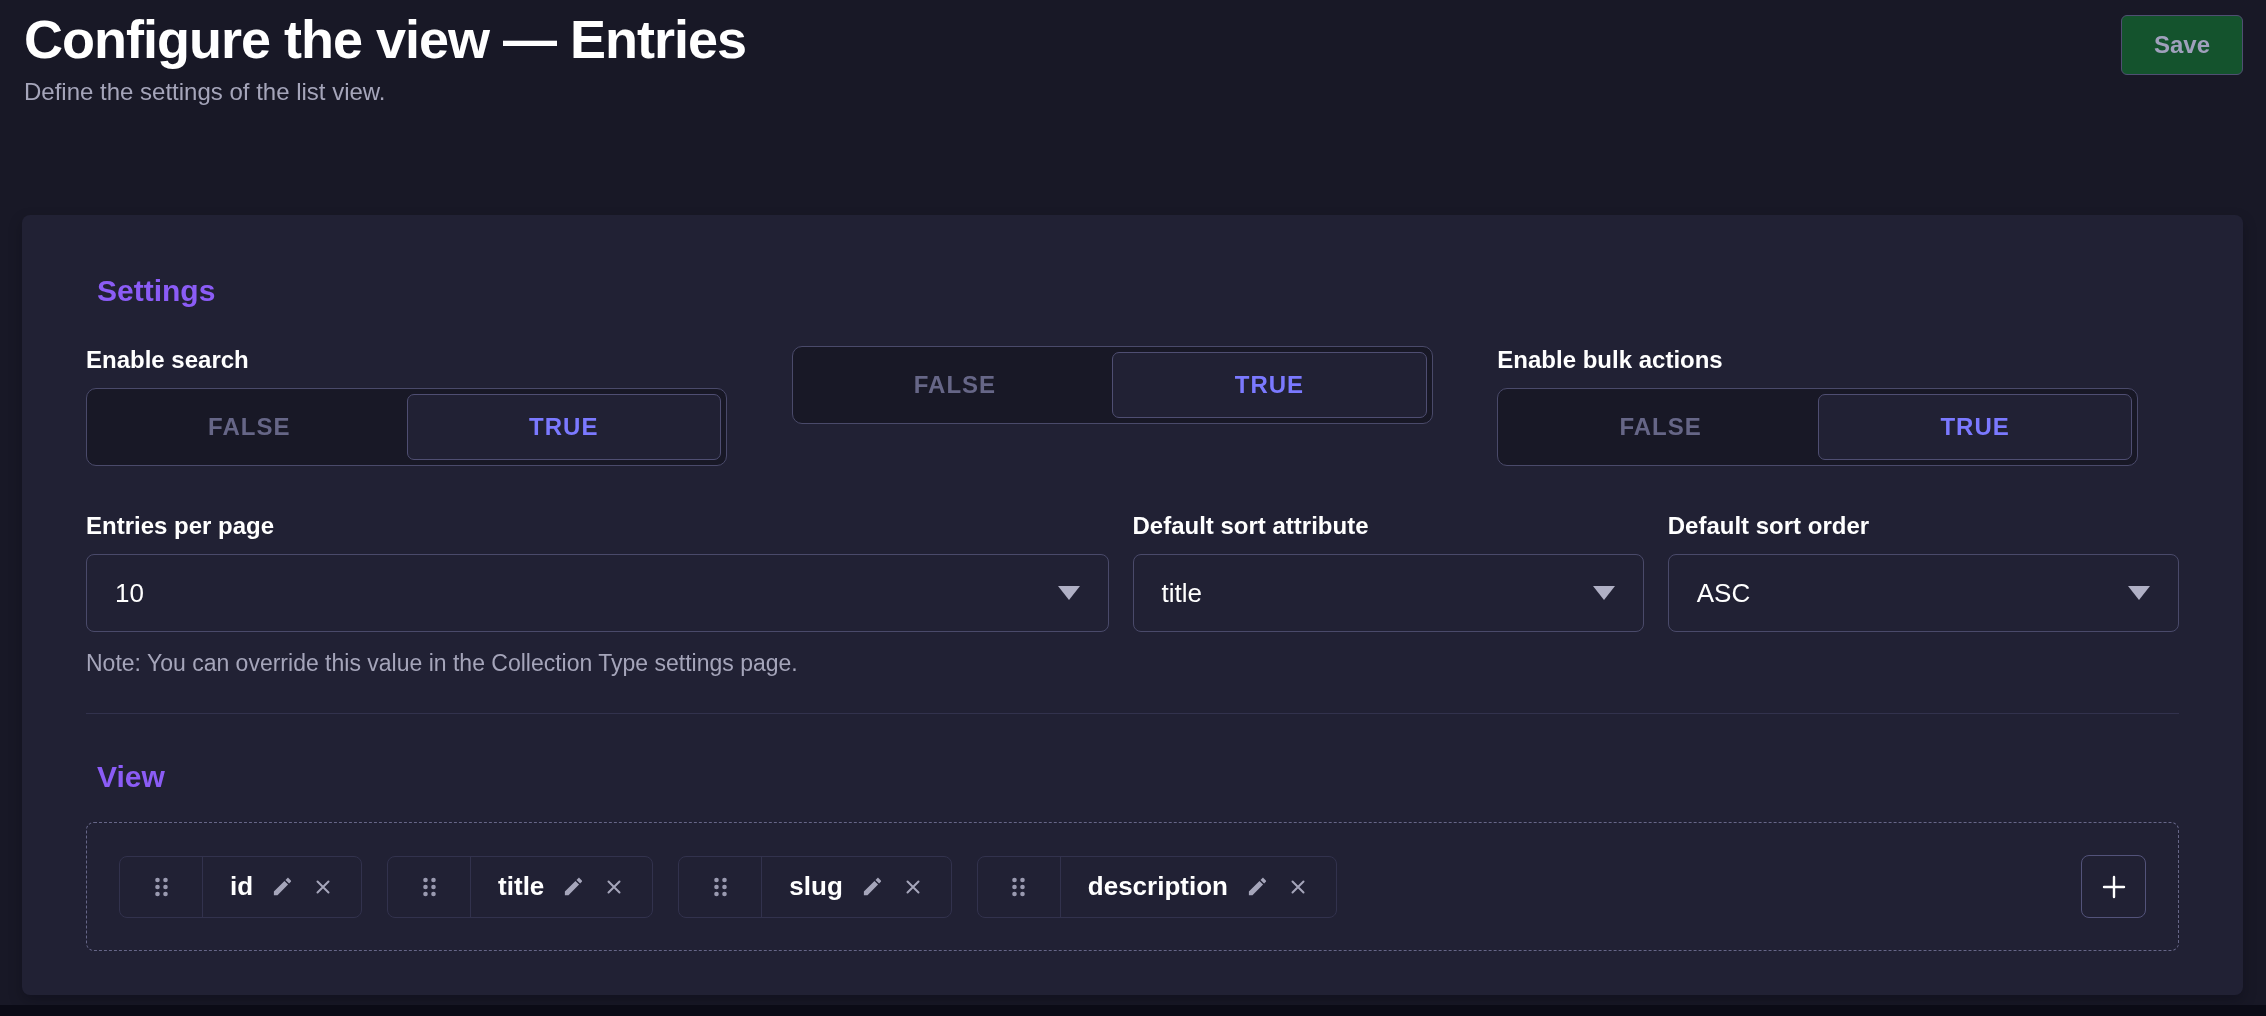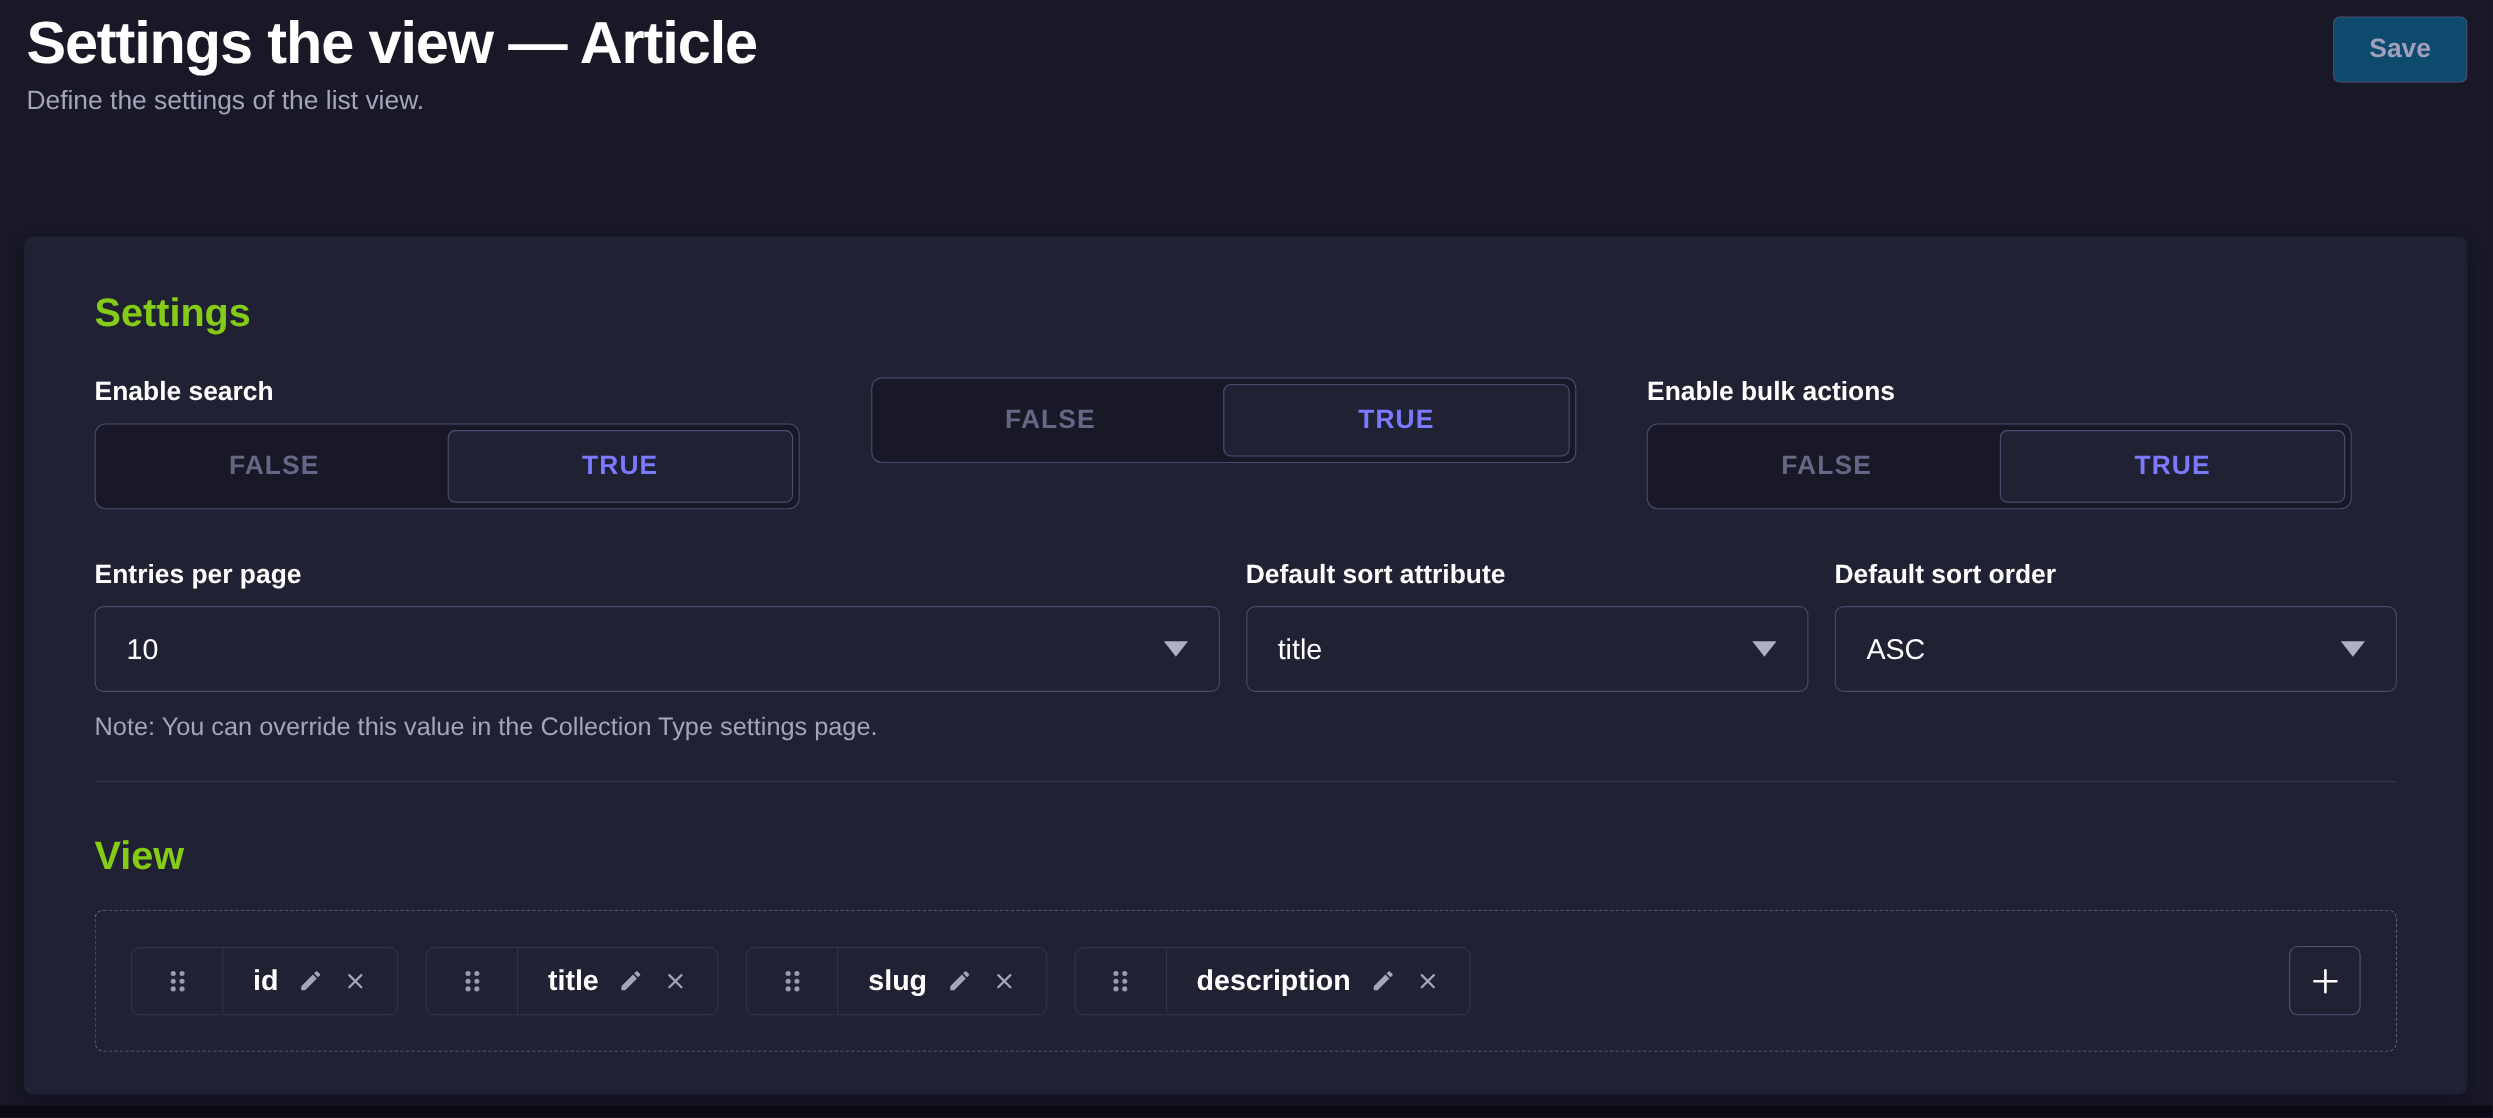--- a/index.html
+++ b/index.html
@@ -15,35 +15,35 @@
   
   .header { position:absolute; left:24px; top:8px; right:23px; }
   .page-title {
     margin:0; font-size:54px; font-weight:bold; letter-spacing:-1px;
     color:#ffffff; line-height:1.15;
   }
   .page-subtitle { margin-top:8px; font-size:24px; color:#a5a5ba; }
   .save-btn {
     position:absolute; top:7px; right:0;
     height:60px; padding:0 32px;
-    background:#0c4a6e; border:1px solid #4f4f72; border-radius:6px;
+    background:#14532d; border:1px solid #4f4f72; border-radius:6px;
     color:#a0a0bc; font-size:24px; font-weight:600;
     font-family:"Liberation Sans", sans-serif;
     display:flex; align-items:center; cursor:pointer;
   }
 
   
   .card {
     position:absolute; left:22px; top:215px;
     width:2221px; height:780px;
     background:#212134; border-radius:8px;
     padding:48px 64px;
     box-shadow:0 6px 14px rgba(3,3,10,0.25);
   }
-  .section-heading { margin:0; font-size:36px; font-weight:600; color:#84cc16; }
+  .section-heading { margin:11px; font-size:30px; font-weight:600; color:#8b5cf6; }
 
   .field-label { display:block; font-size:24px; font-weight:600; color:#ffffff; margin-bottom:14px; }
 
   
   .toggles-row { display:grid; grid-template-columns:1fr 1fr 1fr; gap:24px; margin-top:38px; }
   .toggle {
     height:78px; max-width:641px; width:100%;
     background:#181826; border:1px solid #4a4a6a; border-radius:10px;
     display:flex; padding:5px;
   }
@@ -99,21 +99,21 @@
     background:transparent; border:1px solid #53537a; border-radius:8px;
     display:flex; align-items:center; justify-content:center; cursor:pointer;
   }
 
   .window-edge { position:absolute; left:0; right:0; bottom:0; height:11px; background:#0b0b16; }
 </style>
 </head>
 <body>
 
 <div class="header">
-  <h1 class="page-title">Settings the view — Article</h1>
+  <h1 class="page-title">Configure the view — Entries</h1>
   <div class="page-subtitle">Define the settings of the list view.</div>
   <button class="save-btn">Save</button>
 </div>
 
 <div class="card">
 
   <h2 class="section-heading">Settings</h2>
 
   <div class="toggles-row">
 

